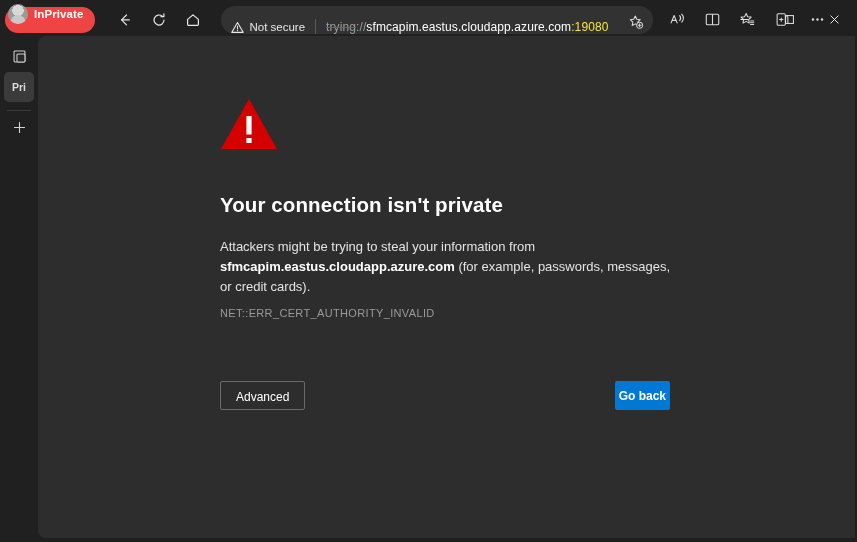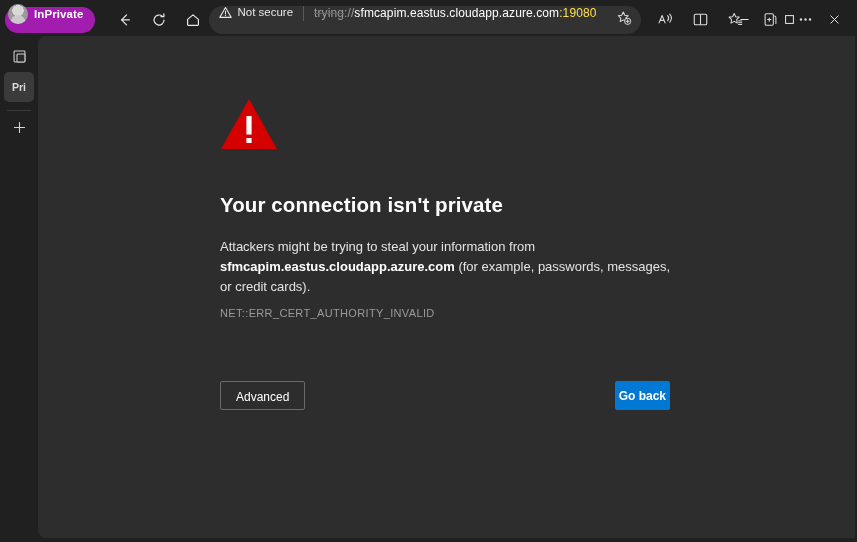--- a/index.html
+++ b/index.html
@@ -31,21 +31,21 @@
 
   
   .inprivate-pill {
     display: flex;
     align-items: center;
     gap: 6px;
     margin-left: 5px;
     height: 26px;
     padding: 0 12px 12px 3px;
     border-radius: 13px;
-    background: #a21caf;
+    background: #ef4444;
     cursor: pointer;
   }
   .inprivate-avatar {
     width: 20px; height: 20px;
     border-radius: 50%;
     background: radial-gradient(circle at 50% 34%, #d8d8d8 0 34%, #9a9a9a 35% 100%);
     position: relative;
     overflow: hidden;
     flex: none;
   }
@@ -72,27 +72,28 @@
     display: flex; align-items: center; justify-content: center;
     border-radius: 5px;
     cursor: pointer;
     flex: none;
   }
   .navbtn svg { display: block; }
   .nav-group { display: flex; align-items: center; gap: 2px; margin-left: 14px; }
 
   
   .addressbar {
+    margin-left: 12px;
     height: 28px;
     flex: none;
     width: 432px;
     background: #323232;
     border-radius: 14px;
     display: flex;
-    align-items: flex-start;
+    align-items: flex-end;
     padding: 0 4px 0 10px;
     cursor: text;
   }
   .notsecure {
     display: flex;
     align-items: center;
     gap: 5px;
     cursor: pointer;
     flex: none;
   }

